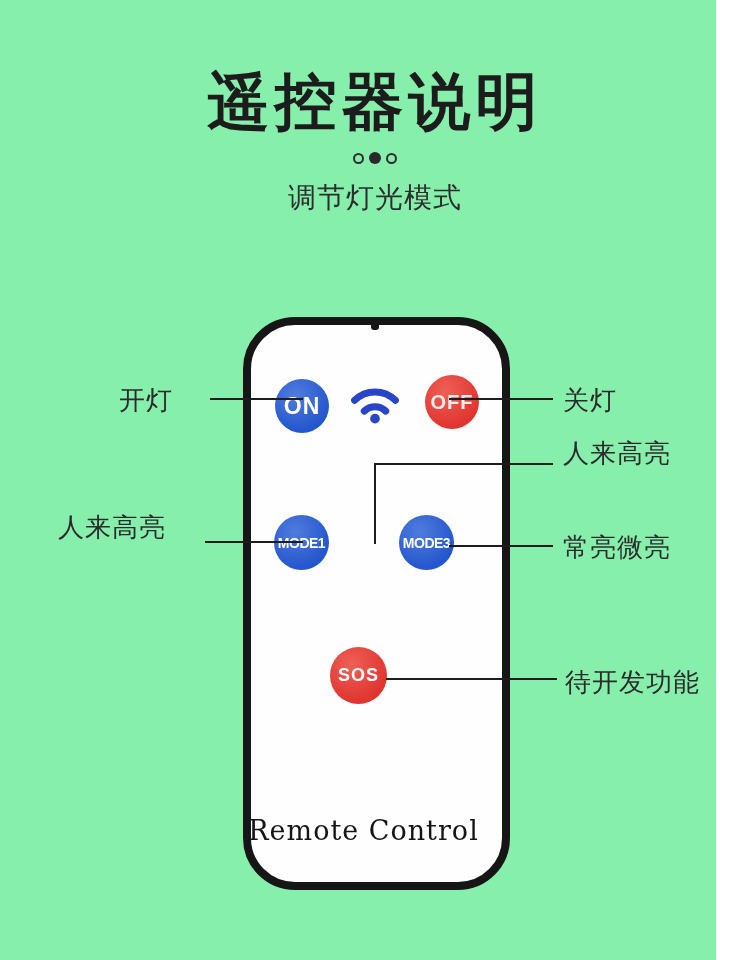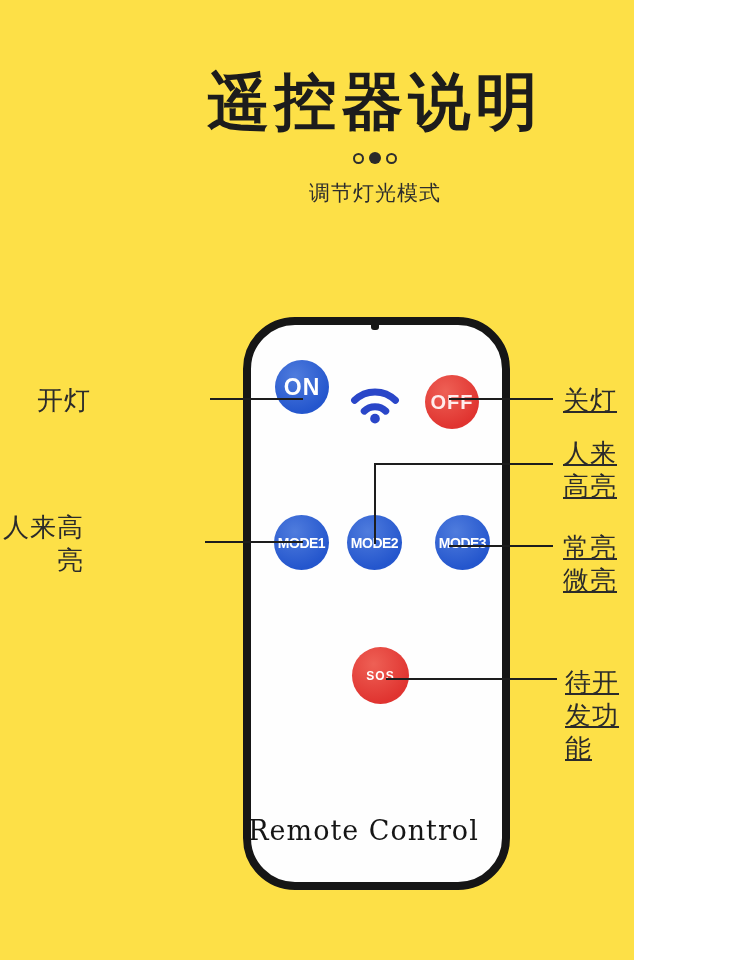--- a/index.html
+++ b/index.html
@@ -6,41 +6,41 @@
     --button_blue:#2456cd;
     --button_red:#e03430;
     --wifi_blue:#2a46c8;
     --line:#1d1d1d;
     --text:#2b2b2b;
     --frame:#161616;
   }
   html,body{margin:0;padding:0;background:#ffffff;}
   .canvas{
     position:relative;
-    width:634px;height:960px;
-    background:#fde047;
+    width:716px;height:960px;
+    background:#86efac;
     overflow:hidden;
     font-family:"Liberation Sans",sans-serif;
   }
   .page-title{
     position:absolute;left:0;top:60px;width:750px;
     text-align:center;
     font-size:62px;font-weight:800;letter-spacing:5px;
     color:#1c1c1c;
   }
   .dots{
     position:absolute;left:0;top:150px;width:750px;height:16px;
     display:flex;align-items:center;justify-content:center;gap:5px;
   }
   .dot{width:11px;height:11px;border-radius:50%;box-sizing:border-box;}
   .dot.hollow{border:2px solid #2e2e2e;background:transparent;}
   .dot.filled{width:12px;height:12px;background:#2a2a2a;border:none;}
   .subtitle{
     position:absolute;left:0;top:179px;width:750px;
-    text-align:center;font-size:21px;letter-spacing:1px;color:#2d2d2d;
+    text-align:center;font-size:28px;letter-spacing:1px;color:#2d2d2d;
   }
   .remote-body{
     position:absolute;left:243px;top:317px;width:267px;height:573px;
     box-sizing:border-box;
     border:8px solid var(--frame);
     border-radius:52px;
     background:#fefefe;
   }
   .ir-notch{
     position:absolute;left:371px;top:317px;width:8px;height:13px;
@@ -48,27 +48,27 @@
   }
   .circle-btn{
     position:absolute;border-radius:50%;
     display:flex;align-items:center;justify-content:center;
     color:#ffffff;font-weight:bold;
     font-family:"Liberation Sans",sans-serif;
     z-index:2;
   }
   .btn-blue{background:radial-gradient(circle at 38% 30%, #4f7cdd 0%, var(--button_blue) 72%);}
   .btn-red{background:radial-gradient(circle at 38% 30%, #ee6055 0%, var(--button_red) 72%);}
-  .btn-on{left:275px;top:360px;width:54px;height:54px;font-size:23px;letter-spacing:1px;}
+  .btn-on{left:275px;top:379px;width:54px;height:54px;font-size:23px;letter-spacing:1px;}
   .btn-off{left:425px;top:375px;width:54px;height:54px;font-size:20px;letter-spacing:1px;color:#ffecec;text-align:center;}
   .btn-mode{width:55px;height:55px;top:515px;font-size:14px;letter-spacing:-0.5px;}
   .btn-mode1{left:274px;}
   .btn-mode2{left:347px;}
-  .btn-mode3{left:435px;}
-  .btn-sos{left:352px;top:647px;width:57px;height:57px;font-size:12px;letter-spacing:1px;}
+  .btn-mode3{left:399px;}
+  .btn-sos{left:330px;top:647px;width:57px;height:57px;font-size:18px;letter-spacing:1px;}
   .wifi{
     position:absolute;left:347px;top:381px;width:56px;height:43px;
     color:var(--wifi_blue);z-index:1;
   }
   .wifi svg{width:100%;height:100%;}
   .brand-text{
     position:absolute;left:230px;top:815px;width:267px;
     text-align:center;
     font-family:"DejaVu Serif","Liberation Serif",serif;
     font-size:27px;color:#151515;letter-spacing:1px;
@@ -79,21 +79,21 @@
   .line-mode2-h{left:375px;top:463px;width:178px;height:2px;}
   .line-mode2-v{left:374px;top:463px;width:2px;height:81px;}
   .line-mode1{left:205px;top:541px;width:98px;height:2px;}
   .line-mode3{left:449px;top:545px;width:104px;height:2px;}
   .line-sos{left:386px;top:678px;width:171px;height:2px;}
   .note{
     position:absolute;color:var(--text);
     font-size:26px;line-height:33px;letter-spacing:1px;
     white-space:pre-line;z-index:4;
   }
-  .note-right{text-align:left;text-decoration:underline;}
+  .note-right{text-align:left;}
   .note-left{text-align:right;}
   .note-on{right:543px;top:384px;}
   .note-mode1{right:550px;top:511px;}
   .note-off{left:563px;top:384px;}
   .note-mode2{left:563px;top:437px;}
   .note-mode3{left:563px;top:531px;}
   .note-sos{left:565px;top:666px;}
 </style>
 </head>
 <body>
@@ -119,21 +119,20 @@
     <svg viewBox="0 0 100 80" fill="none" xmlns="http://www.w3.org/2000/svg">
       <path d="M12 36 A 54 54 0 0 1 88 36" stroke="currentColor" stroke-width="13" stroke-linecap="round"></path>
       <path d="M30 56 A 29 29 0 0 1 70 56" stroke="currentColor" stroke-width="13" stroke-linecap="round"></path>
       <circle cx="50" cy="70" r="9" fill="currentColor"></circle>
     </svg>
   </div>
 
   <div class="circle-btn btn-red btn-off">OFF</div>
 
   <div class="circle-btn btn-blue btn-mode btn-mode1">MODE1</div>
-  <div class="circle-btn btn-blue btn-mode btn-mode2">MODE2</div>
   <div class="circle-btn btn-blue btn-mode btn-mode3">MODE3</div>
 
   <div class="circle-btn btn-red btn-sos">SOS</div>
 
   <div class="brand-text">Remote Control</div>
 
   <div class="callout line-on"></div>
   <div class="callout line-off"></div>
   <div class="callout line-mode2-h"></div>
   <div class="callout line-mode2-v"></div>

